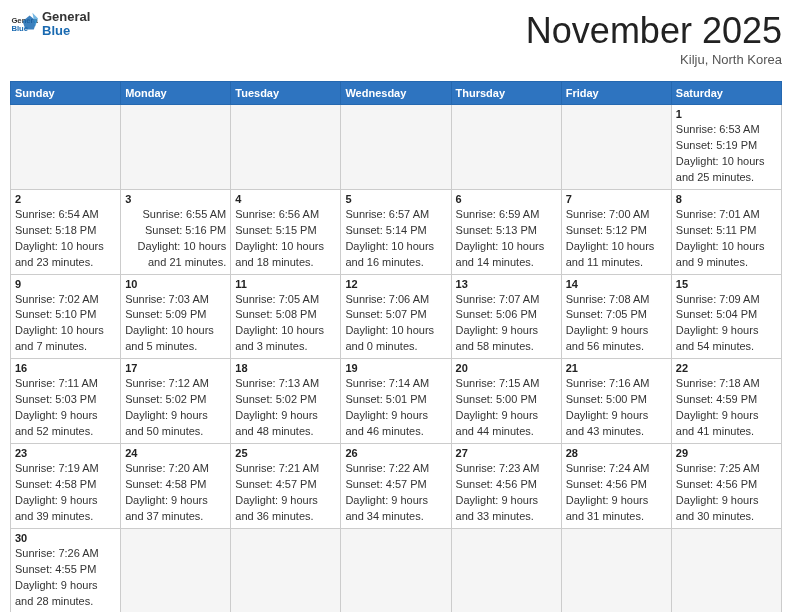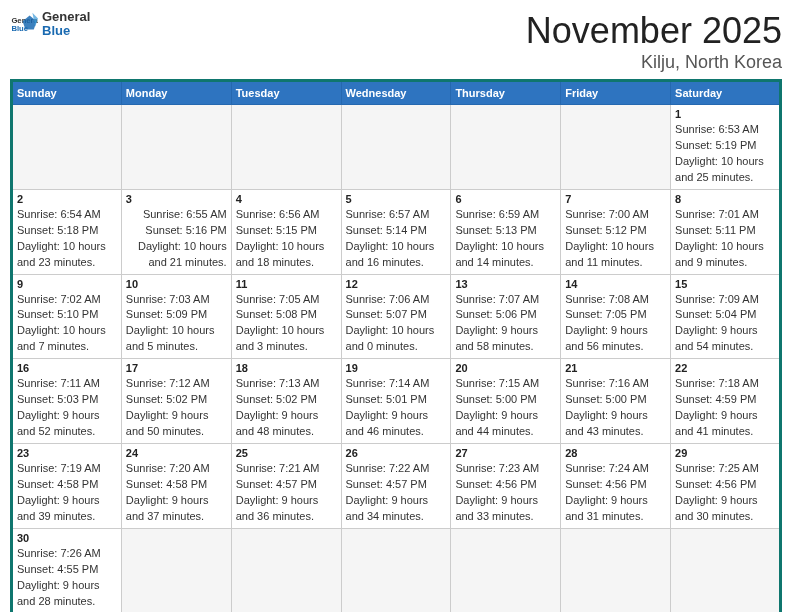--- a/index.html
+++ b/index.html
@@ -34,29 +34,30 @@
     }
     .title-block {
       text-align: right;
     }
     .month-title {
       font-size: 36px;
       font-weight: normal;
       color: #222;
     }
     .location {
-      font-size: 18px;
+      font-size: 13px;
       color: #555;
     }
     .calendar {
       flex: 1;
-      border: 3px solid #0f766e;
+      border: 1px solid #0f766e;
       border-collapse: collapse;
       width: 100%;
       table-layout: fixed;
+      margin-top: 8px;
     }
     .calendar th {
       background: #2e74c0;
       color: #fff;
       font-size: 11px;
       font-weight: bold;
       padding: 5px 4px;
       border: 1px solid #2568b0;
       text-align: left;
     }

